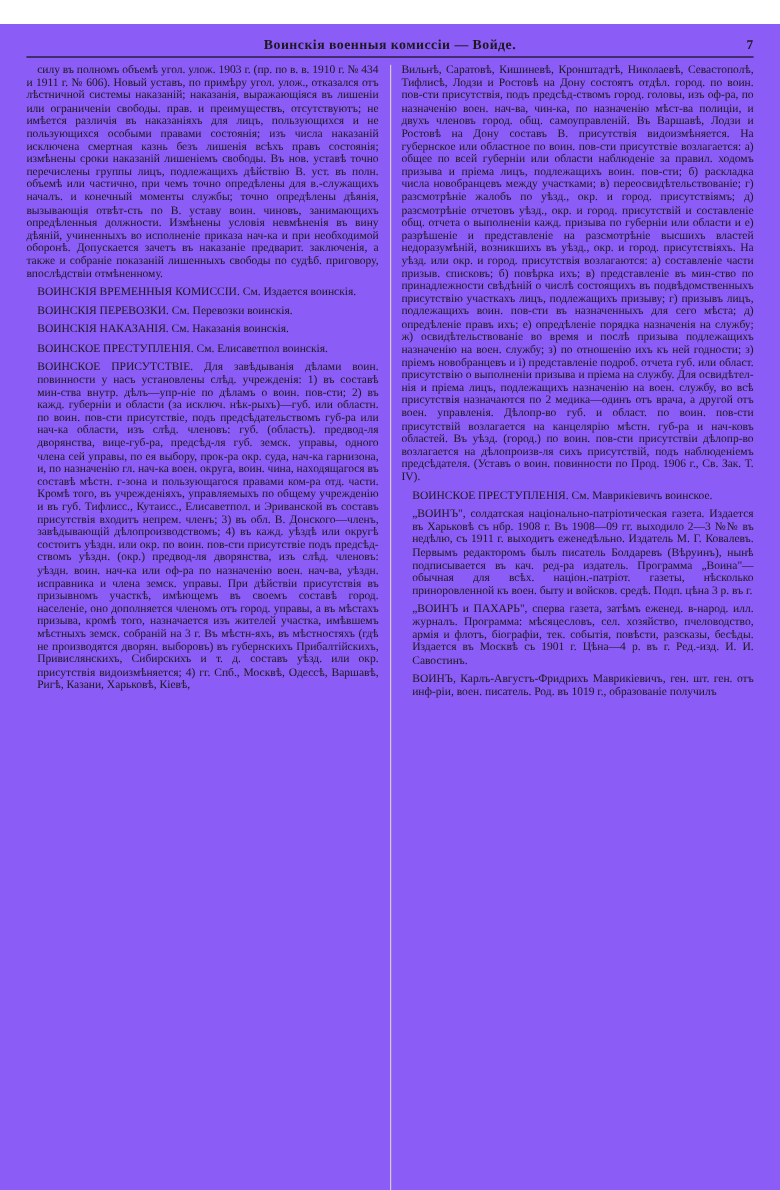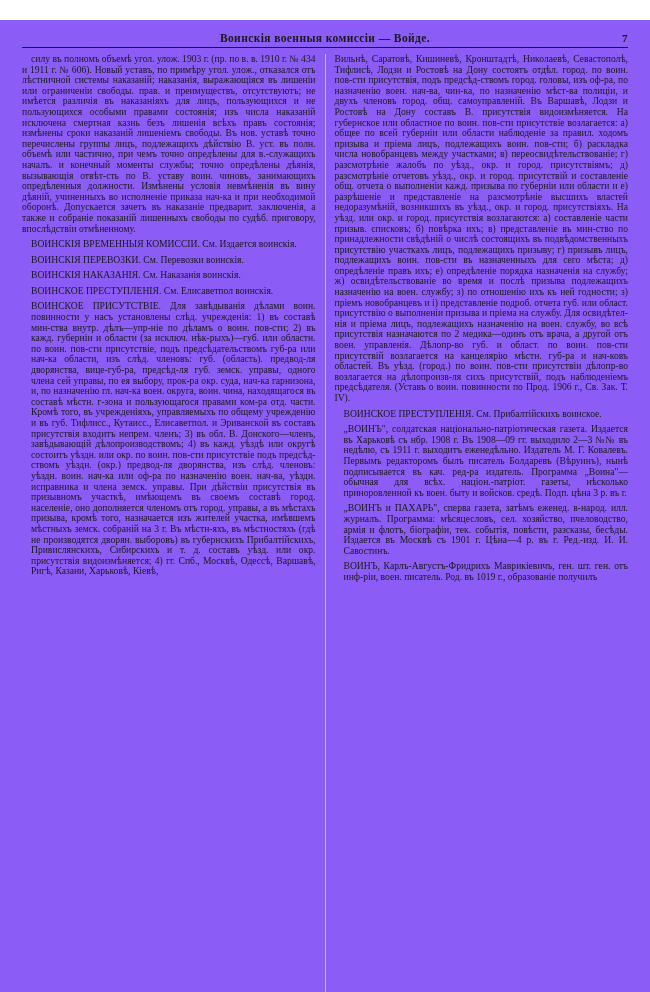--- a/index.html
+++ b/index.html
@@ -113,21 +113,21 @@
 
       <div class="entry">
         <p class="hang noind"><span class="entry-head">ВОИНСКОЕ ПРИСУТСТВІЕ.</span><span> Для завѣдыванія дѣлами воин. повинности у насъ установлены слѣд. учрежденія: 1) въ составѣ мин-ства внутр. дѣлъ—упр-ніе по дѣламъ о воин. пов-сти; 2) въ кажд. губерніи и области (за исключ. нѣк-рыхъ)—губ. или областн. по воин. пов-сти присутствіе, подъ предсѣдательствомъ губ-ра или нач-ка области, изъ слѣд. членовъ: губ. (область). предвод-ля дворянства, вице-губ-ра, предсѣд-ля губ. земск. управы, одного члена сей управы, по ея выбору, прок-ра окр. суда, нач-ка гарнизона, и, по назначенію гл. нач-ка воен. округа, воин. чина, находящагося въ составѣ мѣстн. г-зона и пользующагося правами ком-ра отд. части. Кромѣ того, въ учрежденіяхъ, управляемыхъ по общему учрежденію и въ губ. Тифлисс., Кутаисс., Елисаветпол. и Эриванской въ составъ присутствія входитъ непрем. членъ; 3) въ обл. В. Донского—членъ, завѣдывающій дѣлопроизводствомъ; 4) въ кажд. уѣздѣ или округѣ состоитъ уѣздн. или окр. по воин. пов-сти присутствіе подъ предсѣд-ствомъ уѣздн. (окр.) предвод-ля дворянства, изъ слѣд. членовъ: уѣздн. воин. нач-ка или оф-ра по назначенію воен. нач-ва, уѣздн. исправника и члена земск. управы. При дѣйствіи присутствія въ призывномъ участкѣ, имѣющемъ въ своемъ составѣ город. населеніе, оно дополняется членомъ отъ город. управы, а въ мѣстахъ призыва, кромѣ того, назначается изъ жителей участка, имѣвшемъ мѣстныхъ земск. собраній на 3 г. Въ мѣстн-яхъ, въ мѣстностяхъ (гдѣ не производятся дворян. выборовъ) въ губернскихъ Прибалтійскихъ, Привислянскихъ, Сибирскихъ и т. д. составъ уѣзд. или окр. присутствія видоизмѣняется; 4) гг. Спб., Москвѣ, Одессѣ, Варшавѣ, Ригѣ, Казани, Харьковѣ, Кіевѣ,</span></p>
       </div>
     </div>
 
     <div class="col right">
       <p class="noind">Вильнѣ, Саратовѣ, Кишиневѣ, Кронштадтѣ, Николаевѣ, Севастополѣ, Тифлисѣ, Лодзи и Ростовѣ на Дону состоятъ отдѣл. город. по воин. пов-сти присутствія, подъ предсѣд-ствомъ город. головы, изъ оф-ра, по назначенію воен. нач-ва, чин-ка, по назначенію мѣст-ва полиціи, и двухъ членовъ город. общ. самоуправленій. Въ Варшавѣ, Лодзи и Ростовѣ на Дону составъ В. присутствія видоизмѣняется. На губернское или областное по воин. пов-сти присутствіе возлагается: а) общее по всей губерніи или области наблюденіе за правил. ходомъ призыва и пріема лицъ, подлежащихъ воин. пов-сти; б) раскладка числа новобранцевъ между участками; в) переосвидѣтельствованіе; г) разсмотрѣніе жалобъ по уѣзд., окр. и город. присутствіямъ; д) разсмотрѣніе отчетовъ уѣзд., окр. и город. присутствій и составленіе общ. отчета о выполненіи кажд. призыва по губерніи или области и е) разрѣшеніе и представленіе на разсмотрѣніе высшихъ властей недоразумѣній, возникшихъ въ уѣзд., окр. и город. присутствіяхъ. На уѣзд. или окр. и город. присутствія возлагаются: а) составленіе части призыв. списковъ; б) повѣрка ихъ; в) представленіе въ мин-ство по принадлежности свѣдѣній о числѣ состоящихъ въ подвѣдомственныхъ присутствію участкахъ лицъ, подлежащихъ призыву; г) призывъ лицъ, подлежащихъ воин. пов-сти въ назначенныхъ для сего мѣста; д) опредѣленіе правъ ихъ; е) опредѣленіе порядка назначенія на службу; ж) освидѣтельствованіе во время и послѣ призыва подлежащихъ назначенію на воен. службу; з) по отношенію ихъ къ ней годности; з) пріемъ новобранцевъ и і) представленіе подроб. отчета губ. или област. присутствію о выполненіи призыва и пріема на службу. Для освидѣтел-нія и пріема лицъ, подлежащихъ назначенію на воен. службу, во всѣ присутствія назначаются по 2 медика—одинъ отъ врача, а другой отъ воен. управленія. Дѣлопр-во губ. и област. по воин. пов-сти присутствій возлагается на канцелярію мѣстн. губ-ра и нач-ковъ областей. Въ уѣзд. (город.) по воин. пов-сти присутствіи дѣлопр-во возлагается на дѣлопроизв-ля сихъ присутствій, подъ наблюденіемъ предсѣдателя. (Уставъ о воин. повинности по Прод. 1906 г., Св. Зак. Т. IV).</p>
 
       <div class="entry">
-        <p class="hang noind"><span class="entry-head">ВОИНСКОЕ ПРЕСТУПЛЕНІЯ.</span><span> См. Прибалтійскихъ воинское.</span></p>
+        <p class="hang noind"><span class="entry-head">ВОИНСКОЕ ПРЕСТУПЛЕНІЯ.</span><span> См. Маврикіевичъ воинское.</span></p>
       </div>
 
       <div class="entry">
         <p class="hang noind"><span class="entry-head">„ВОИНЪ",</span><span> солдатская національно-патріотическая газета. Издается въ Харьковѣ съ нбр. 1908 г. Въ 1908—09 гг. выходило 2—3 №№ въ недѣлю, съ 1911 г. выходитъ еженедѣльно. Издатель М. Г. Ковалевъ. Первымъ редакторомъ былъ писатель Болдаревъ (Вѣруинъ), нынѣ подписывается въ кач. ред-ра издатель. Программа „Воина"—обычная для всѣх. націон.-патріот. газеты, нѣсколько приноровленной къ воен. быту и войсков. средѣ. Подп. цѣна 3 р. въ г.</span></p>
       </div>
 
       <div class="entry">
         <p class="hang noind"><span class="entry-head">„ВОИНЪ и ПАХАРЬ",</span><span> сперва газета, затѣмъ еженед. в-народ. илл. журналъ. Программа: мѣсяцесловъ, сел. хозяйство, пчеловодство, армія и флотъ, біографіи, тек. событія, повѣсти, разсказы, бесѣды. Издается въ Москвѣ съ 1901 г. Цѣна—4 р. въ г. Ред.-изд. И. И. Савостинъ.</span></p>
       </div>
 

